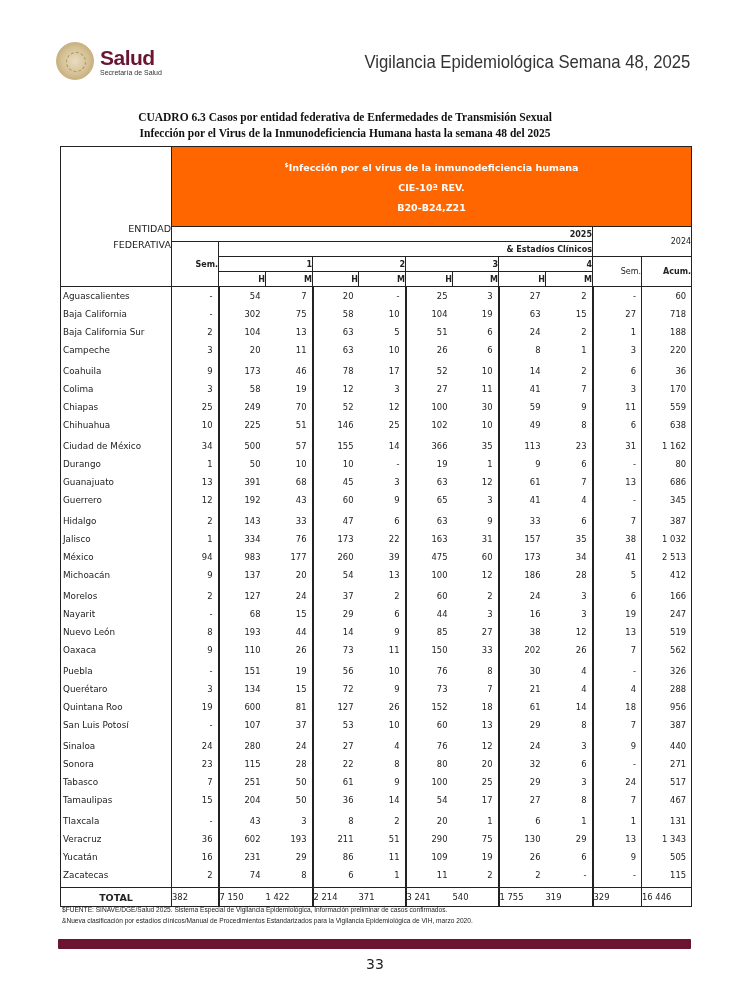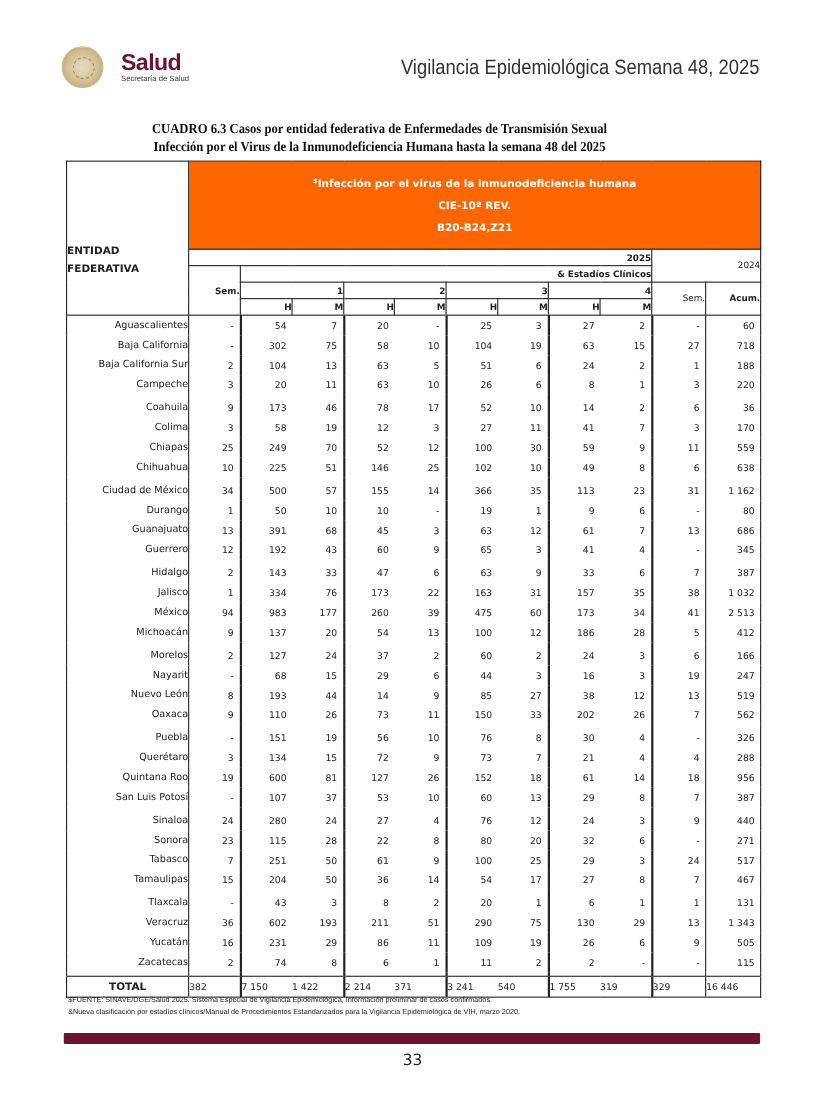--- a/index.html
+++ b/index.html
@@ -2,41 +2,41 @@
 <html><head>
 <meta charset="utf-8">
 <style>
   * { box-sizing: border-box; margin: 0; padding: 0; }
   html, body { width: 750px; height: 1000px; background: #ffffff; overflow: hidden; }
   body { position: relative; font-family: "DejaVu Sans", "Liberation Sans", sans-serif; color: #222; }
 
   .logo { position: absolute; left: 56px; top: 42px; display: flex; align-items: center; }
   .seal { width: 38px; height: 38px; border-radius: 50%; background: radial-gradient(circle at 50% 50%, #e9dcc0 0%, #d3bf93 55%, #c6ad7a 75%, #e6d8b8 100%); border: 1px solid #cbb487; position: relative; }
   .seal::after { content: ""; position: absolute; left: 9px; top: 9px; width: 18px; height: 18px; border-radius: 50%; border: 1px dashed #a88c55; }
-  .logo-text { margin-left: 16px; line-height: 1; }
+  .logo-text { margin-left: 6px; line-height: 1; }
   .logo-title { font-family: "Liberation Sans", sans-serif; font-weight: bold; font-size: 21px; color: #6b1434; letter-spacing: -0.5px; }
   .logo-sub { font-family: "Liberation Sans", sans-serif; font-size: 7px; color: #333; margin-top: 1px; }
 
   .doc-header { position: absolute; right: 60px; top: 51px; font-family: "Liberation Sans", sans-serif; font-size: 19px; color: #333; transform: scaleX(0.88); transform-origin: right center; white-space: nowrap; }
 
   .caption { position: absolute; left: 0; width: 690px; top: 109px; text-align: center; font-family: "Liberation Serif", serif; font-weight: bold; font-size: 12.5px; line-height: 16px; color: #111; }
   .caption div { transform: scaleX(0.92); }
 
   table.main { position: absolute; left: 60px; top: 146px; width: 631px; border-collapse: collapse; font-family: "DejaVu Sans", sans-serif; font-size: 8.4px; table-layout: fixed; }
   table.main td, table.main th { border: 0; padding: 0; }
-  .hdr-entity { border: 1px solid #222 !important; text-align: left; font-weight: bold; font-size: 9.5px; line-height: 16px; vertical-align: middle; padding-top: 40px !important; }
+  .hdr-entity { border: 1px solid #222 !important; text-align: right; font-weight: normal; font-size: 9.5px; line-height: 16px; vertical-align: middle; padding-top: 40px !important; }
   .hdr-orange { background: #ff6600; color: #fff; text-align: center; font-weight: bold; font-size: 9.5px; line-height: 20px; height: 80px; border: 1px solid #222 !important; vertical-align: middle; }
   .hdr-orange sup { font-size: 6px; }
   .h-cell { text-align: right; font-weight: bold; font-size: 8px; border: 1px solid #222 !important; height: 15px; }
   .h-light { font-weight: normal; margin-top: 22px; }
   .b-l { border-left: 1px solid #222 !important; }
   .b-l2 { border-left: 2px solid #222 !important; }
 
   tr.data td { height: 18px; text-align: right; padding-right: 5px !important; vertical-align: middle; }
-  tr.data td.name { text-align: right; padding-left: 2px !important; padding-right: 0 !important; font-size: 8.8px; border-left: 1px solid #222 !important; }
+  tr.data td.name { text-align: left; padding-left: 2px !important; padding-right: 0 !important; font-size: 8.8px; border-left: 1px solid #222 !important; }
   tr.data.gap td { padding-top: 3px !important; height: 21px; }
   tr.data td.c-last { border-right: 1px solid #222 !important; }
   tr.total td { height: 19px; border-top: 1px solid #222 !important; border-bottom: 1px solid #222 !important; text-align: left; padding-right: 5px !important; }
   tr.total td.name { text-align: center; font-weight: bold; font-size: 9.5px; border-left: 1px solid #222 !important; padding-right: 0 !important; }
   tr.total td.c-last { border-right: 1px solid #222 !important; }
   tr.spacer td { height: 4px; border-left: 1px solid #222; }
   tr.spacer td.c-last { border-right: 1px solid #222 !important; }
 
   .footnotes { position: absolute; left: 62px; top: 904px; font-family: "Liberation Sans", sans-serif; font-size: 6.6px; line-height: 11px; color: #222; }
   .bar { position: absolute; left: 58px; top: 939px; width: 633px; height: 10px; background: #6b1432; border-radius: 1px; }

